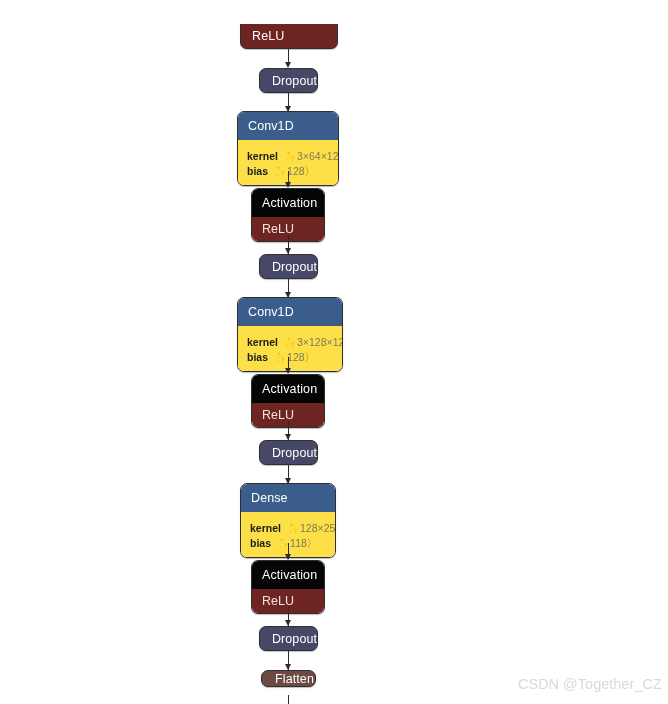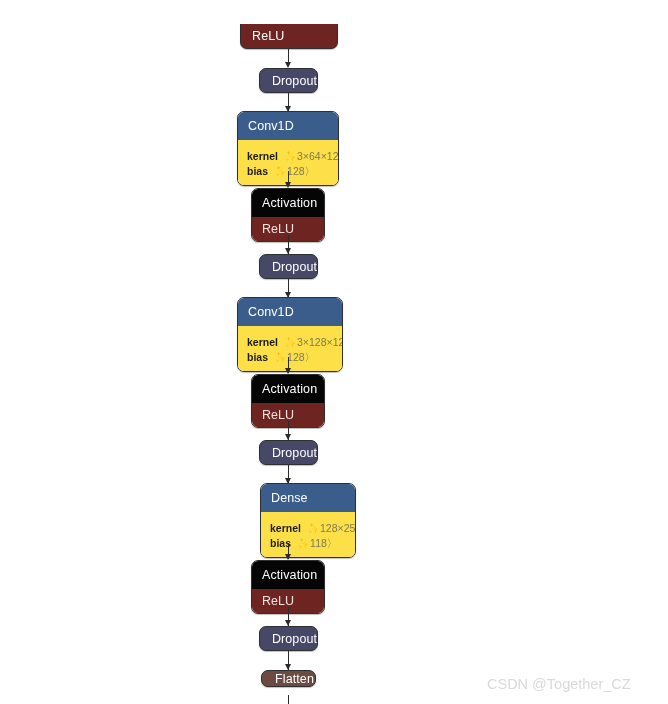--- a/index.html
+++ b/index.html
@@ -198,21 +198,21 @@
   <div class="conn" style="left:288px; top:421px; height:19px;"></div>
   <div class="arrowhead" style="left:284.5px; top:434px;"></div>
 
   <div class="node pill center" id="n-dropout-3" style="left:259px; top:440px; width:59px; height:25px; background:#474868;">
     <span>Dropout</span>
   </div>
 
   <div class="conn" style="left:288px; top:465px; height:19px;"></div>
   <div class="arrowhead" style="left:284.5px; top:478px;"></div>
 
-  <div class="node" id="n-dense-1" style="left:240px; top:483px; width:96px;margin-left:20px;">
+  <div class="node" id="n-dense-1" style="left:240px; top:483px; width:96px;">
     <div class="hdr" style="background:#3b5d8c;">
       <span>Dense</span>
     </div>
     <div class="body-white">
       <div class="param-row">
         <span class="param-key">kernel</span>
         <span class="param-val">✨128×256〉</span>
       </div>
       <div class="param-row">
         <span class="param-key">bias</span>
@@ -242,17 +242,17 @@
 
   <div class="conn" style="left:288px; top:651px; height:19px;"></div>
   <div class="arrowhead" style="left:284.5px; top:664px;"></div>
 
   <div class="node pill center" id="n-flatten-1" style="left:261px; top:670px; width:55px; height:17px; background:#6d4b43;">
     <span>Flatten</span>
   </div>
 
   <div class="conn" style="left:288px; top:695px; height:9px;"></div>
 
-  <div id="watermark" style="left:487px; top:676px;">
+  <div id="watermark" style="left:518px; top:676px;">
     <span>CSDN @Together_CZ</span>
   </div>
 
 </div>
 
 </body></html>

